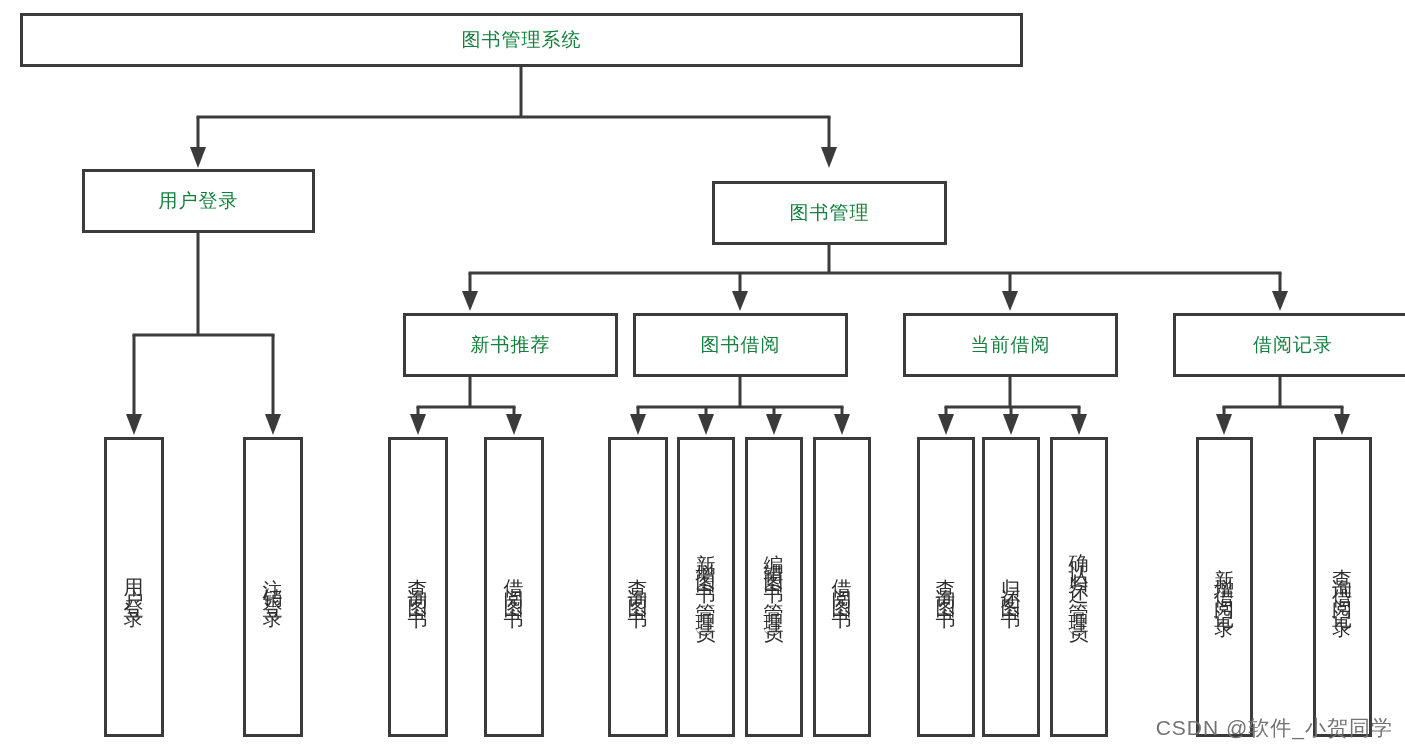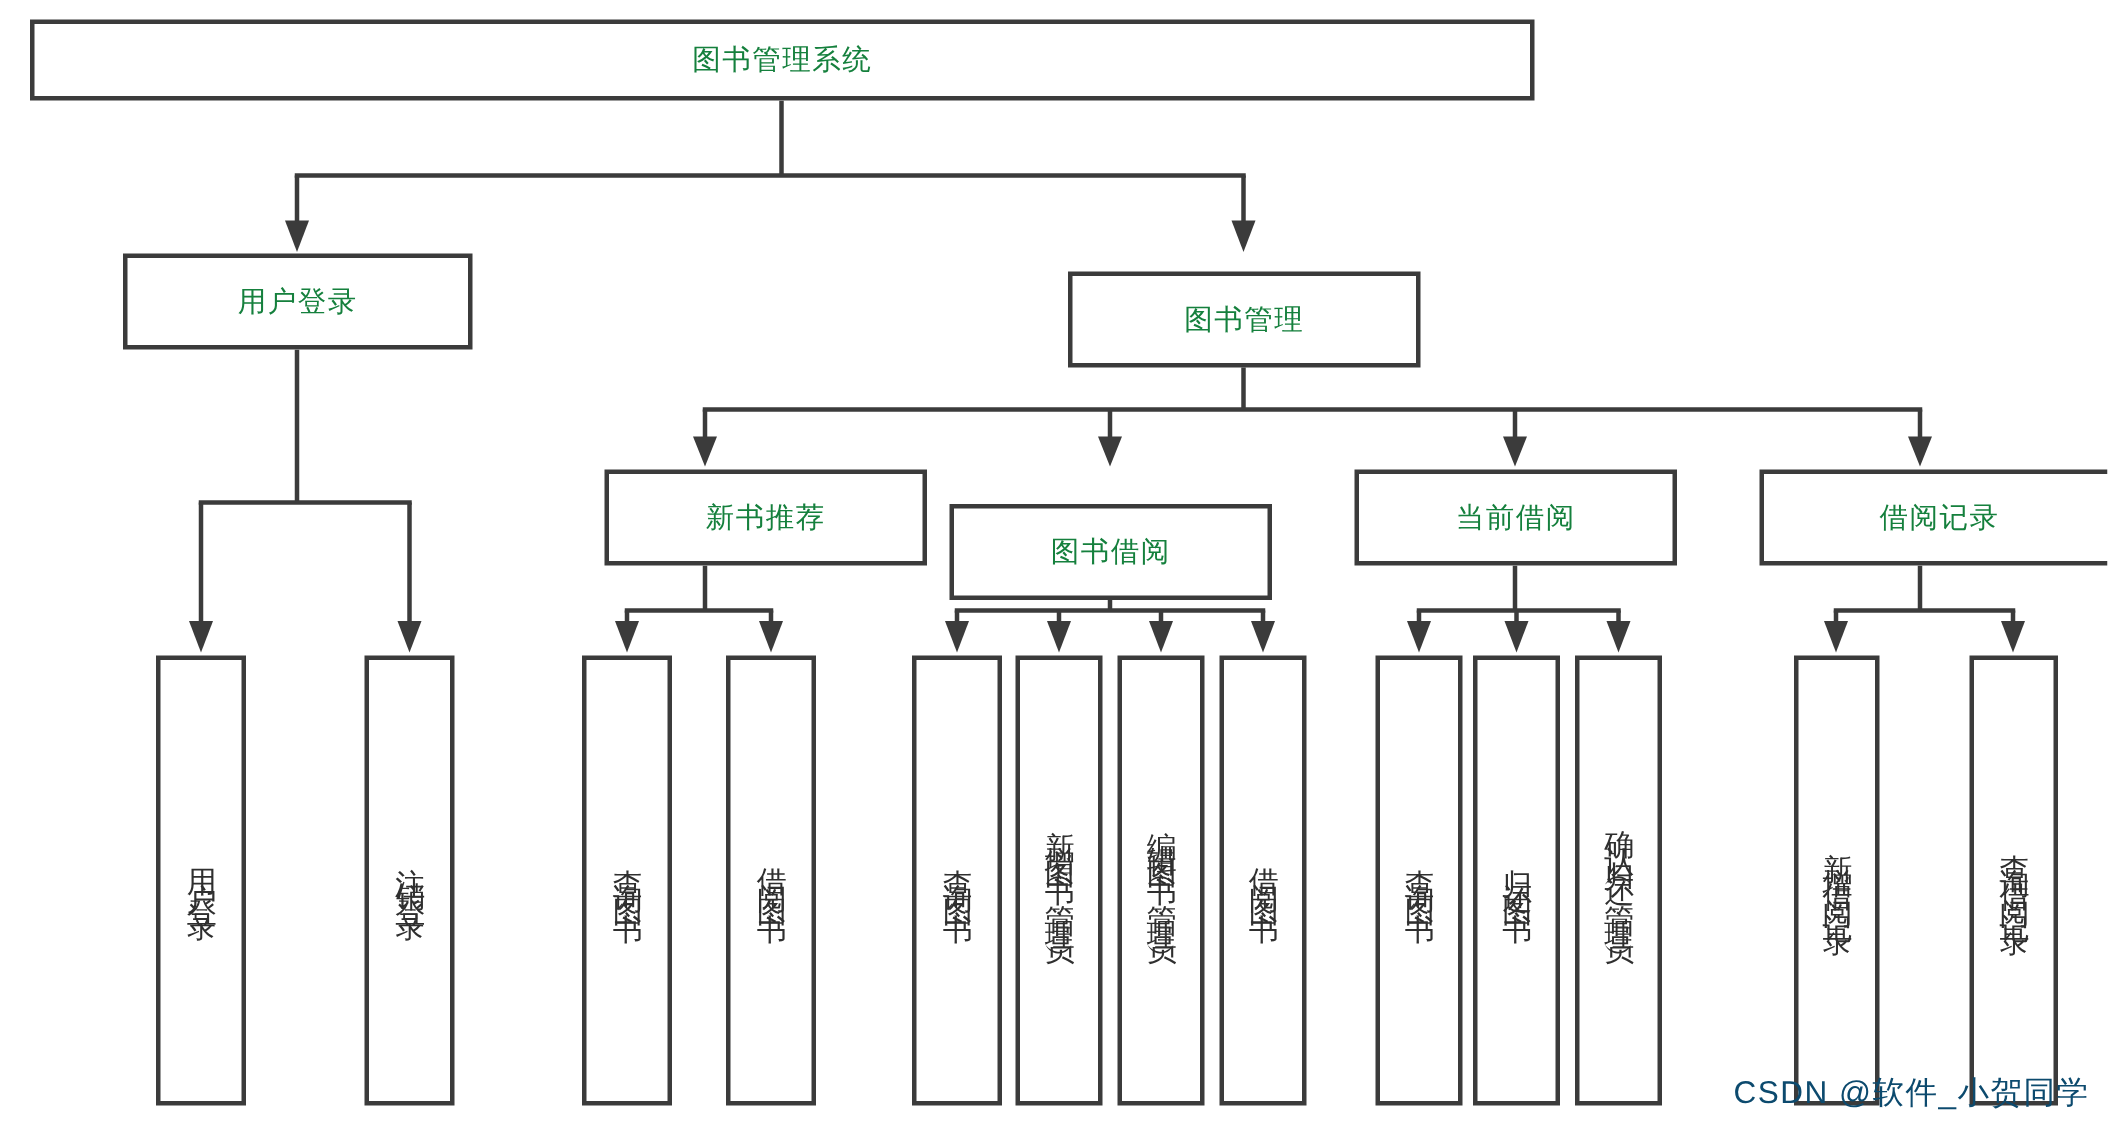--- a/index.html
+++ b/index.html
@@ -54,21 +54,21 @@
     letter-spacing: 10px;
     line-height: 1;
     white-space: nowrap;
     margin-top: -8px;
   }
   .watermark {
     position: absolute;
     right: 12px;
     bottom: 5px;
     font-size: 21px;
-    color: #0c4a6e;
+    color: #737373;
     letter-spacing: 1px;
     white-space: nowrap;
   }
   .stroke { stroke: #3b3b3b; stroke-width: 3; fill: none; }
   .arrow  { fill: #3b3b3b; stroke: none; }
 </style>
 </head>
 <body>
 
 <div id="canvas">
@@ -142,21 +142,21 @@
   <div class="node" style="left:82px; top:169px; width:233px; height:64px;">
     <span>用户登录</span>
   </div>
   <div class="node" style="left:712px; top:169px; width:235px; height:64px;margin-top:12px;">
     <span>图书管理</span>
   </div>
 
   <div class="node" style="left:363px; top:313px; width:215px; height:64px;margin-left:40px;">
     <span>新书推荐</span>
   </div>
-  <div class="node" style="left:633px; top:313px; width:215px; height:64px;margin-top:23px;">
+  <div class="node" style="left:633px; top:313px; width:215px; height:64px;">
     <span>图书借阅</span>
   </div>
   <div class="node" style="left:903px; top:313px; width:215px; height:64px;">
     <span>当前借阅</span>
   </div>
   <div class="node" style="left:1173px; top:313px; width:240px; height:64px;">
     <span>借阅记录</span>
   </div>
 
   <div class="vnode" style="left:104px; width:60px;">

